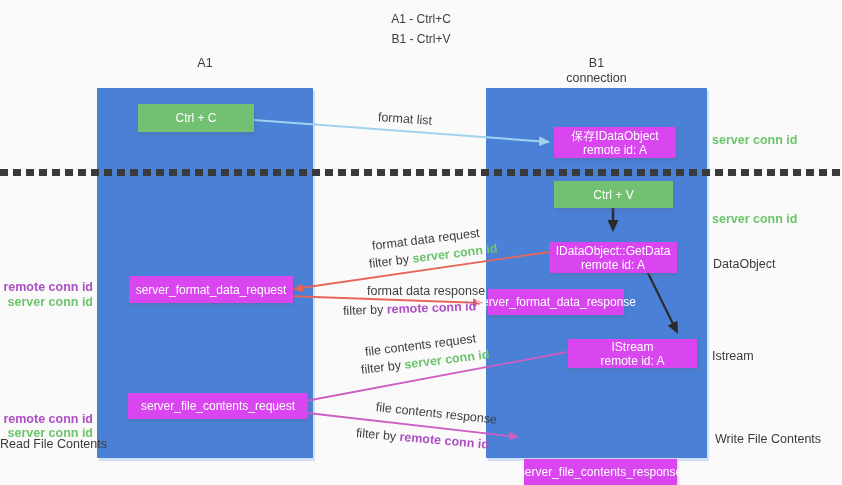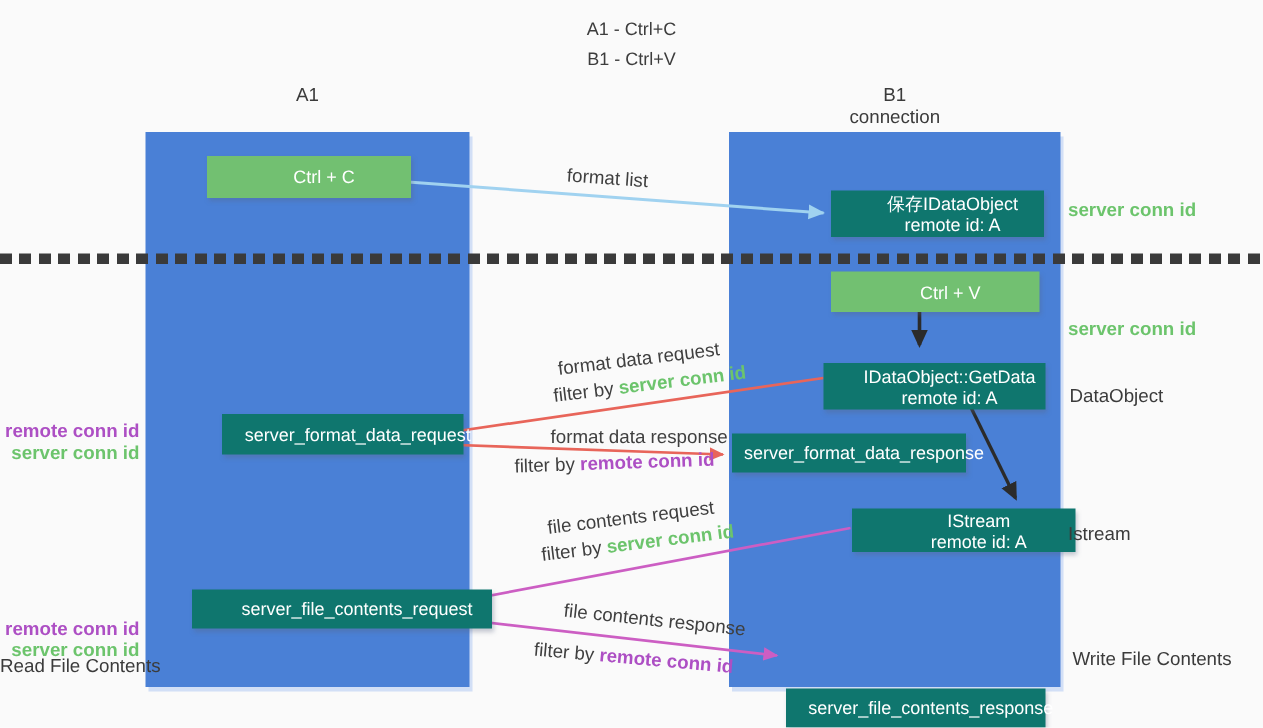--- a/index.html
+++ b/index.html
@@ -20,24 +20,23 @@
   }
   .col-header {
     position:absolute; top:56px; text-align:center;
     font-size:12.5px; line-height:15px; color:#3b3b3b;
   }
   .box {
     position:absolute; display:flex; flex-direction:column;
     align-items:center; justify-content:center; text-align:center;
     color:#fff; font-size:12px; line-height:14px;
     box-shadow:1px 2px 3px rgba(90,100,130,.35);
-    padding-left:20px;
   }
   .green  { background:#72c071; }
-  .orange { background:#0f766e; }
+  .orange { background:#d946ef; }
   .side-label { position:absolute; font-size:12.5px; line-height:14px; white-space:nowrap; }
   .left-block { left:0; width:93px; text-align:right; }
   .lbl-green  { color:#6cc46c; font-weight:bold; }
   .lbl-purple { color:#ad4fc4; font-weight:bold; }
   .mid-label {
     position:absolute; font-size:12.5px; color:#3f3f3f;
     white-space:nowrap; transform-origin:left center;
   }
   .dotted {
     position:absolute; left:0; top:169px; width:842px; height:7px;
@@ -107,21 +106,21 @@
 
   <div class="box green" style="left:554px;top:181px;width:119px;height:27px;">
     <div>Ctrl + V</div>
   </div>
 
   <div class="box orange" style="left:549px;top:242px;width:128px;height:31px;">
     <div>IDataObject::GetData</div>
     <div>remote id: A</div>
   </div>
 
-  <div class="box orange" style="left:148px;top:276px;width:141px;height:27px;">
+  <div class="box orange" style="left:129px;top:276px;width:164px;height:27px;">
     <div>server_format_data_request</div>
   </div>
 
   <div class="box orange" style="left:488px;top:289px;width:136px;height:26px;">
     <div>server_format_data_response</div>
   </div>
 
   <div class="box orange" style="left:568px;top:339px;width:129px;height:29px;">
     <div>IStream</div>
     <div>remote id: A</div>

